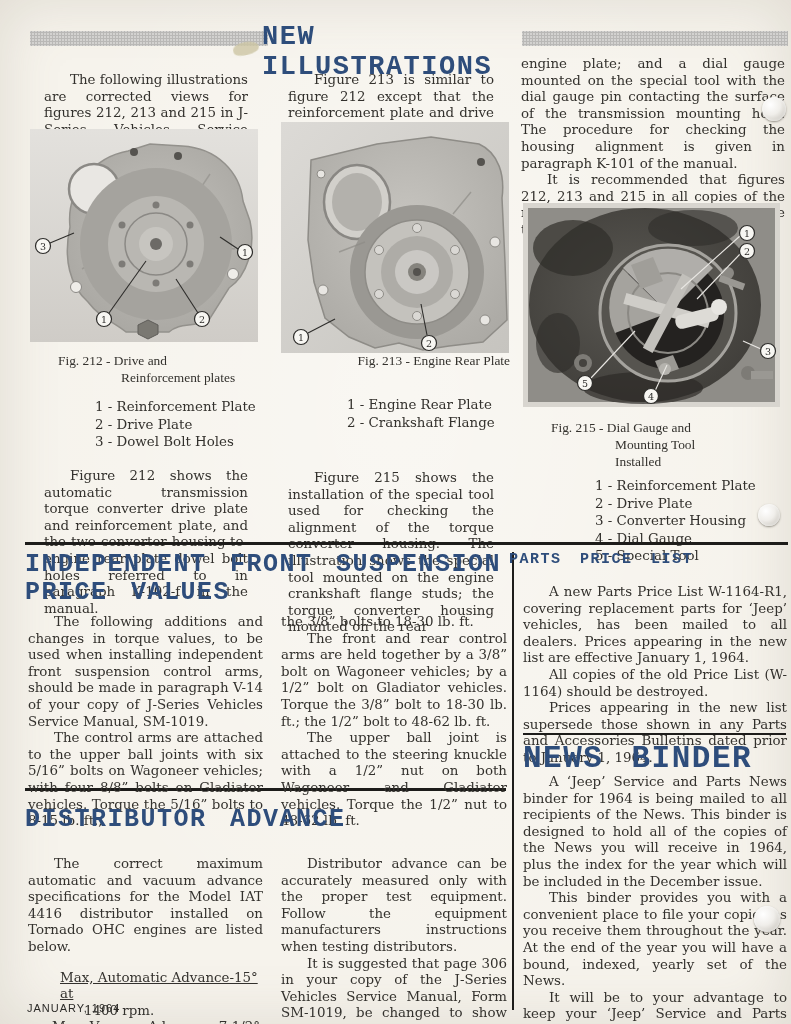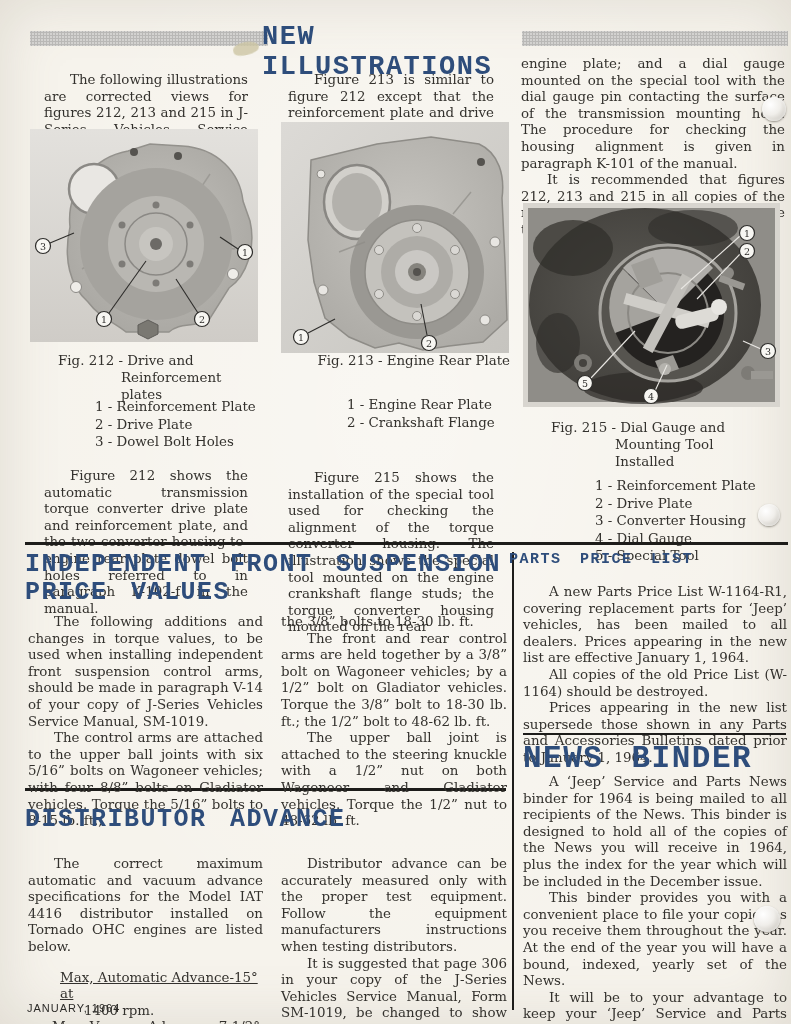--- a/index.html
+++ b/index.html
@@ -20,21 +20,21 @@
   .halftone-bar{
     height:15px;background:#d3d2d0;
     background-image:radial-gradient(#b9b8b6 1px, transparent 1.2px);
     background-size:3px 3px;
   }
   .sec-title{
     font-family:Liberation Mono, monospace;
     font-weight:700;color:#2e4d7b;text-align:left;
     letter-spacing:1.5px;
   }
-  .caption{font-size:13.4px;line-height:17px;}
+  .caption{font-size:13.4px;line-height:17px;font-family:Liberation Serif, serif;}
   .legend div{font-size:13.4px;line-height:17.5px;}
   .rule{background:#1d1c1a;}
   .hole{
     border-radius:50%;
     background:radial-gradient(circle at 35% 32%, #ffffff 0%, #f0eeea 45%, #d8d5cf 70%, #a9a59e 100%);
     box-shadow:0 1px 2px rgba(60,55,45,.5), inset 0 0 3px rgba(255,255,255,.9);
   }
   .smudge{
     width:26px;height:13px;border-radius:50% 60% 55% 45%;
     background:#cdc6a4;opacity:.8;transform:rotate(-12deg);

